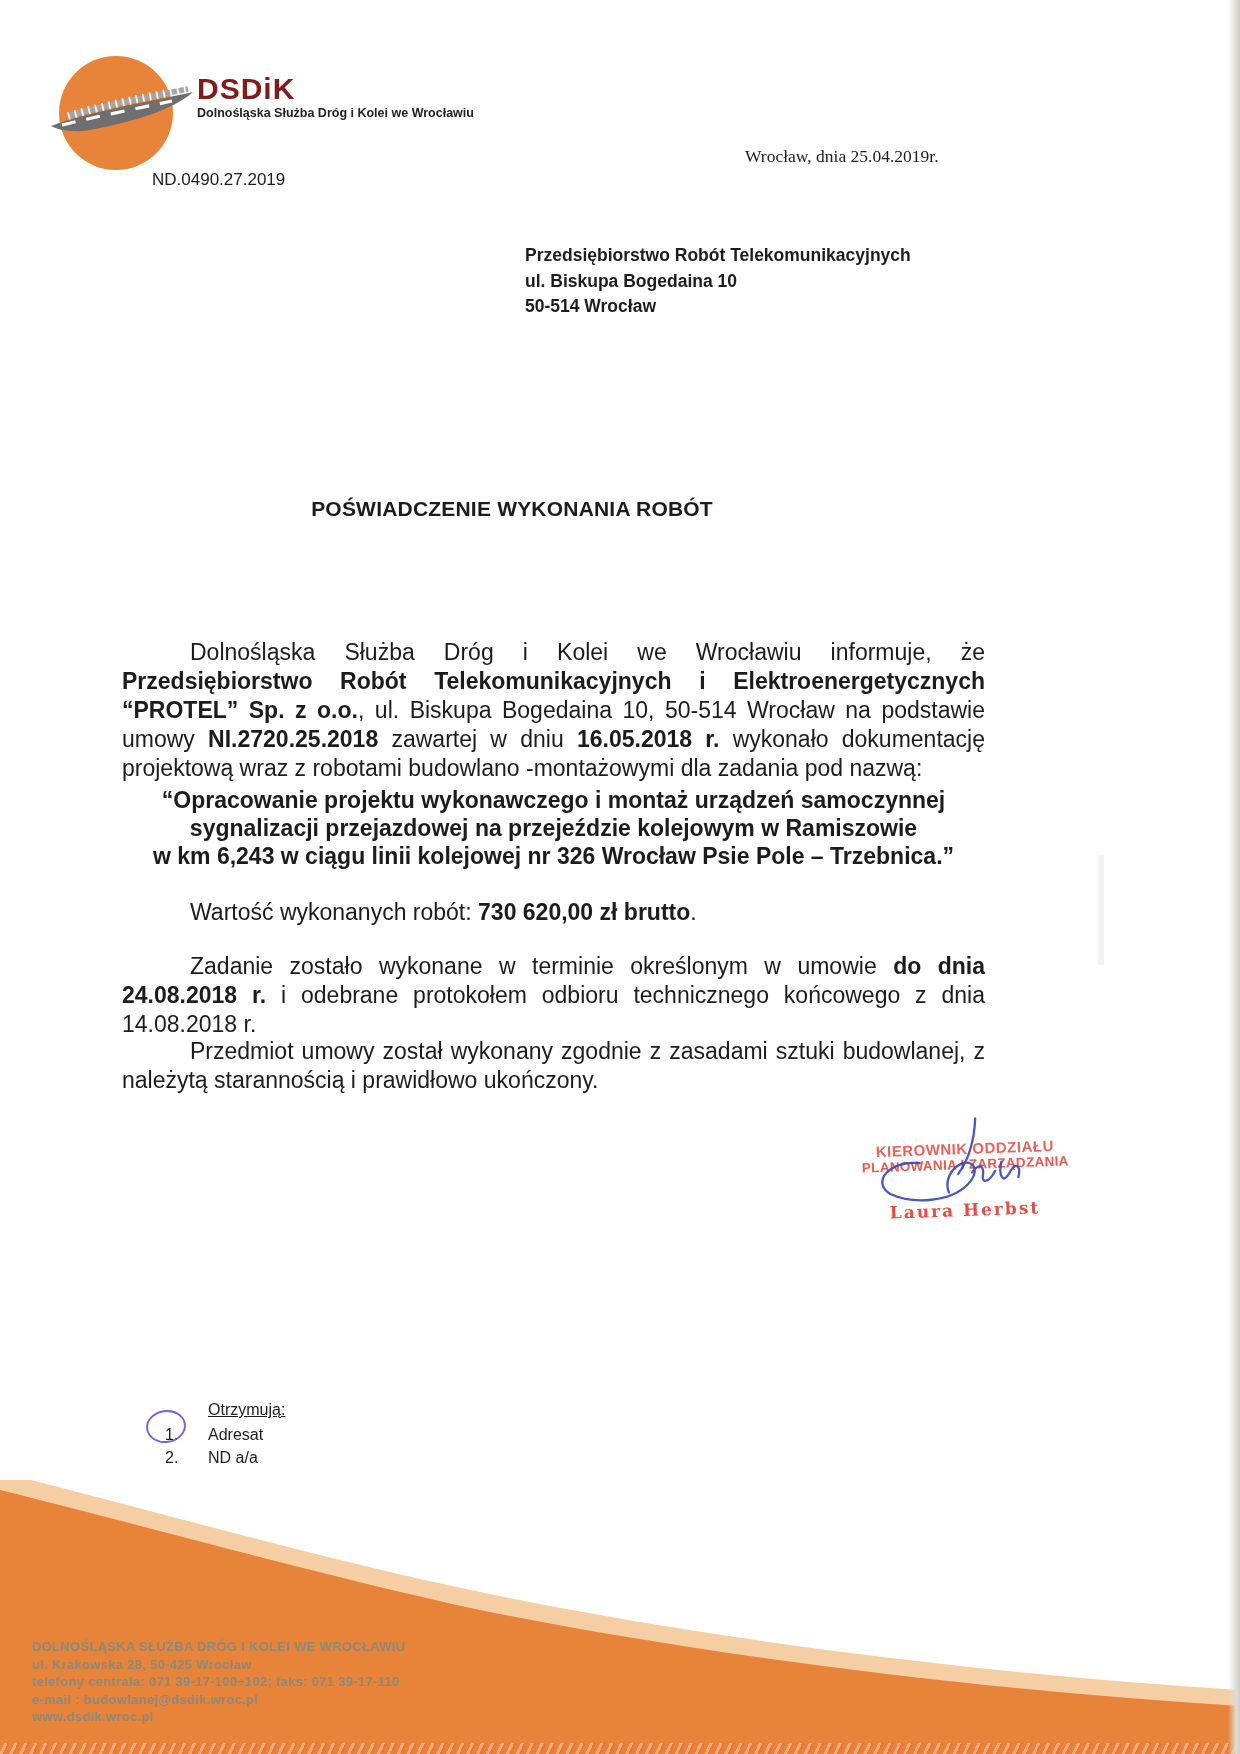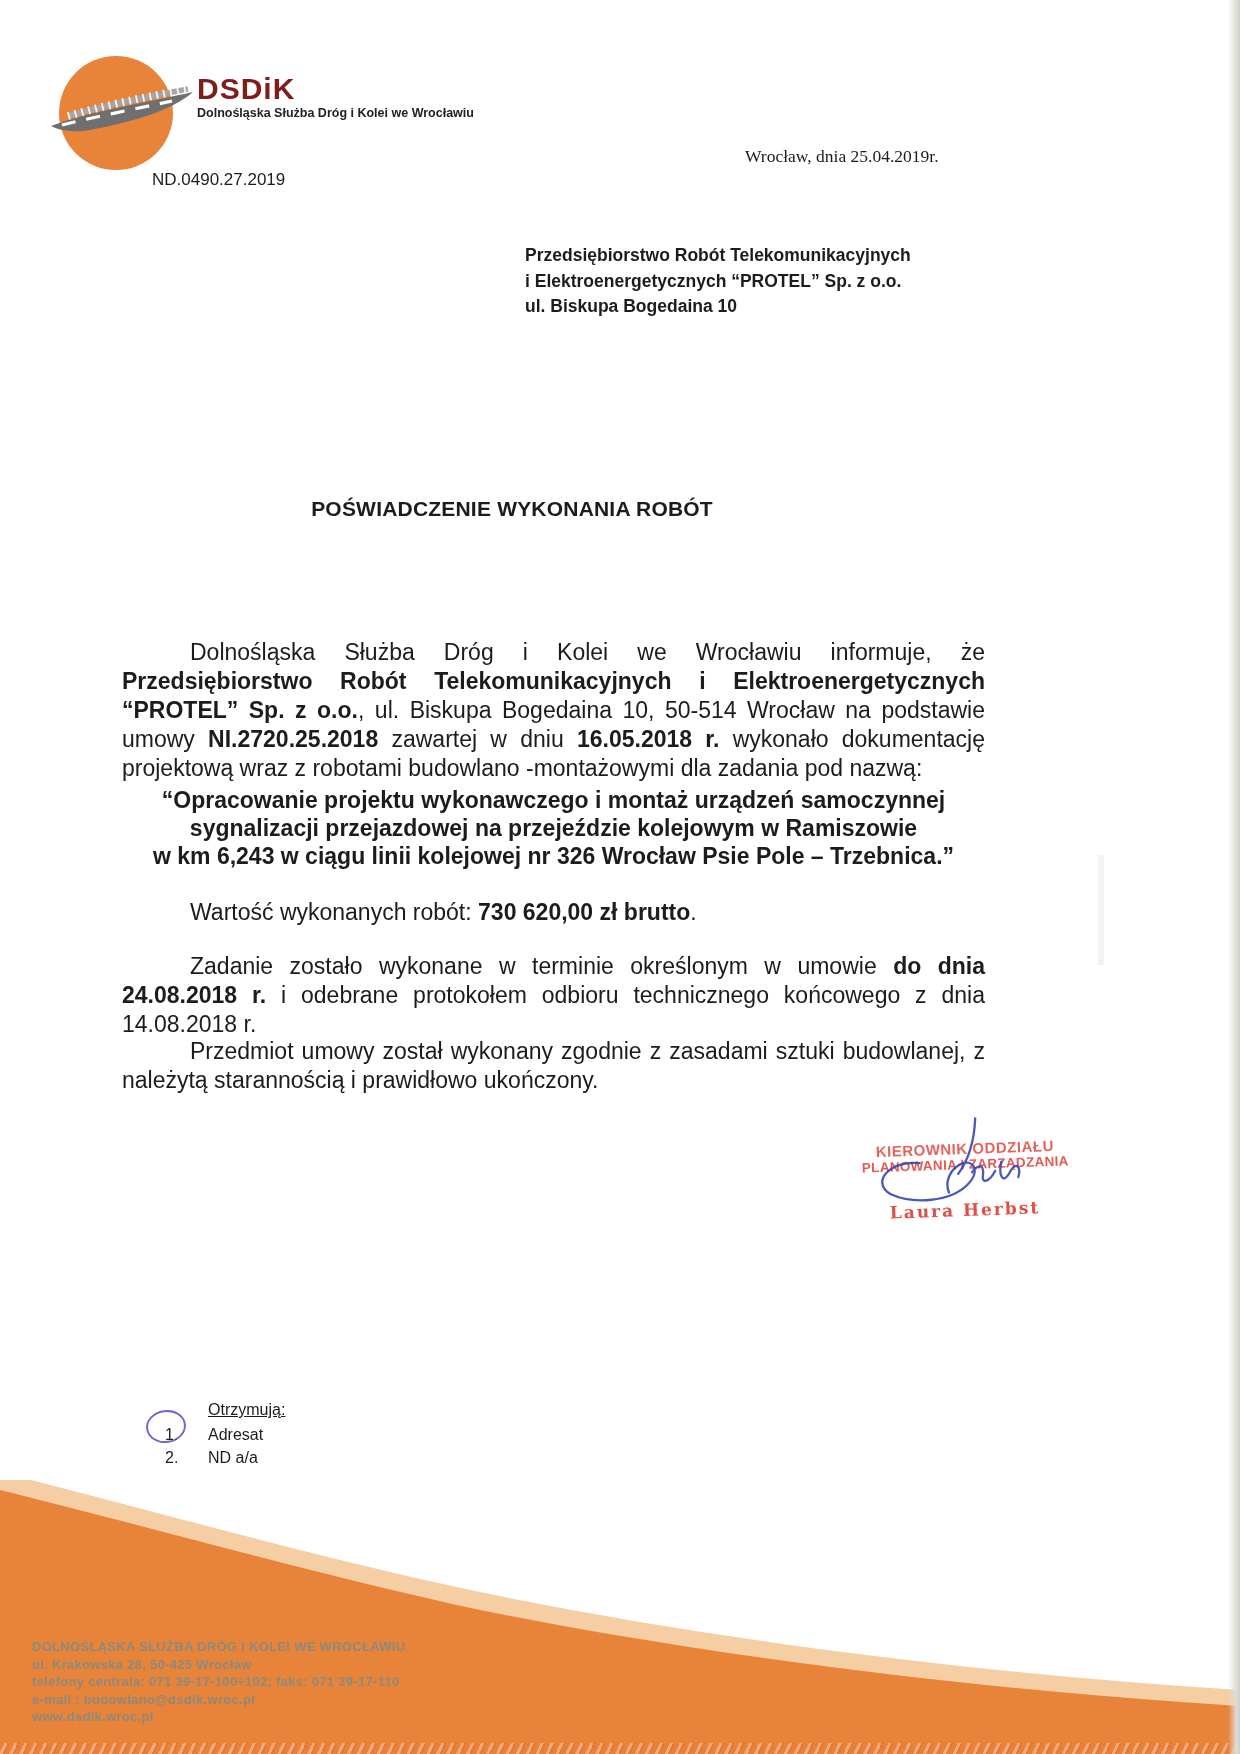--- a/index.html
+++ b/index.html
@@ -95,22 +95,22 @@
     <path d="M20,66 C58,55 98,47 140,39" stroke="#FFFFFF" stroke-width="8" fill="none" stroke-dasharray="1.8 5.2" opacity="0.9"></path>
   </svg>
   <div class="brand-abbrev">DSDiK</div>
   <div class="brand-name">Dolnośląska Służba Dróg i Kolei we Wrocławiu</div>
 
   <div class="ref-number">ND.0490.27.2019</div>
   <div class="date-line">Wrocław, dnia 25.04.2019r.</div>
 
   <div class="addressee">
     <div>Przedsiębiorstwo Robót Telekomunikacyjnych</div>
-    <div>i Elektroenergetycznych “PROTEL” Sp. z o.o.</div>
     <div>ul. Biskupa Bogedaina 10</div>
+    <div>50-514 Wrocław</div>
   </div>
 
   <div class="doc-title">POŚWIADCZENIE WYKONANIA ROBÓT</div>
 
   <div class="body-block p1 justified indent"><span>Dolnośląska Służba Dróg i Kolei we Wrocławiu informuje, że </span><span style="font-weight: 700;">Przedsiębiorstwo Robót Telekomunikacyjnych i Elektroenergetycznych “PROTEL” Sp. z o.o.</span><span>, ul. Biskupa Bogedaina 10, 50-514 Wrocław na podstawie umowy </span><span style="font-weight: 700;">NI.2720.25.2018</span><span> zawartej w dniu </span><span style="font-weight: 700;">16.05.2018 r.</span><span> wykonało dokumentację projektową wraz z robotami budowlano -montażowymi dla zadania pod nazwą:</span></div>
 
   <div class="body-block quote">
     <div>“Opracowanie projektu wykonawczego i montaż urządzeń samoczynnej</div>
     <div>sygnalizacji przejazdowej na przejeździe kolejowym w Ramiszowie</div>
     <div>w km 6,243 w ciągu linii kolejowej nr 326 Wrocław Psie Pole – Trzebnica.”</div>
@@ -150,20 +150,20 @@
   <div class="ink-circle"></div>
 
   <svg class="footer-svg" viewBox="0 0 1240 274" preserveAspectRatio="none">
     <path d="M0,-8 C180,38 320,78 480,112 C700,158 980,194 1240,210 L1240,274 L0,274 Z" fill="#F6CEA3"></path>
     <path d="M0,10 C180,55 320,95 480,130 C700,175 980,210 1240,226 L1240,274 L0,274 Z" fill="#E8833A"></path>
   </svg>
   <div class="footer-text">
     <div>DOLNOŚLĄSKA SŁUŻBA DRÓG I KOLEI WE WROCŁAWIU</div>
     <div>ul. Krakowska 28, 50-425 Wrocław</div>
     <div>telefony centrala: 071 39-17-100÷102; faks: 071 39-17-110</div>
-    <div>e-mail : budowlano@dsdik.wroc.pl</div>
+    <div>e-mail : budowlanej@dsdik.wroc.pl</div>
     <div>www.dsdik.wroc.pl</div>
   </div>
   <div class="zigzag"></div>
 
   <div class="scan-edge"></div>
   <div class="scan-smudge"></div>
 </div>
 
 </body></html>

